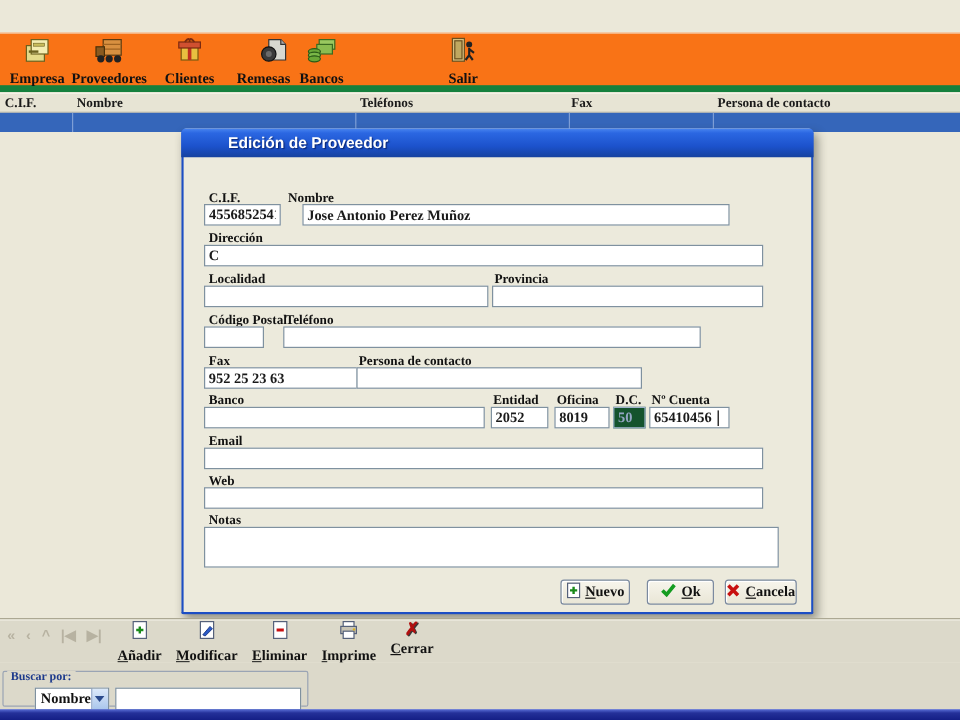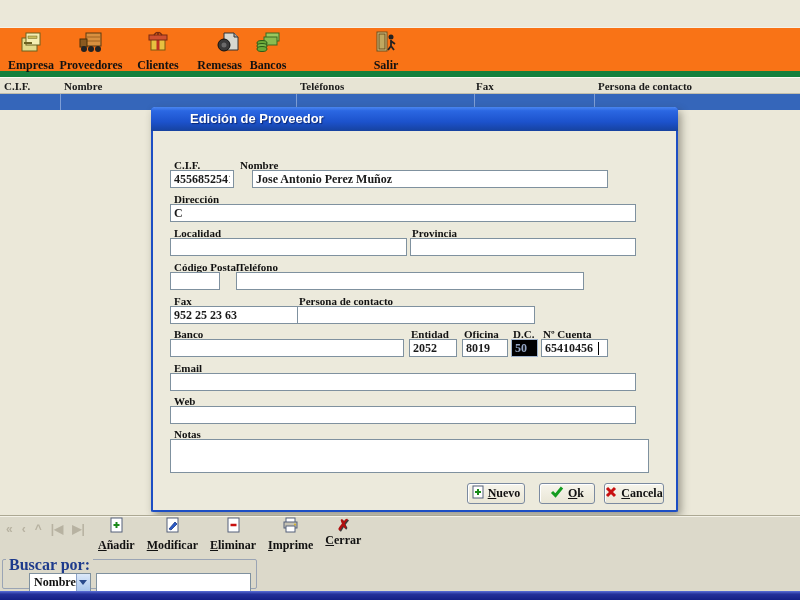--- a/index.html
+++ b/index.html
@@ -85,21 +85,21 @@
     font-family:Liberation Sans, sans-serif; font-size:13px; font-weight:bold;
     text-shadow:1px 1px 1px rgba(0,20,80,.7);
     margin-left:31px;
   }
   .f-label { position:absolute; font-size:11px; font-weight:bold; color:#111; white-space:nowrap; }
   .f-input {
     position:absolute; height:18px; background:#fff;
     border:1px solid #7f919f; padding:1px 3px;
     font-family:"Liberation Serif", serif; font-size:12px; font-weight:bold; color:#1a1a1a;
   }
-  .f-input.disabled { background:#000000; color:#94a6c4; border-color:#9eb2cc; }
+  .f-input.disabled { background:#14532d; color:#94a6c4; border-color:#9eb2cc; }
   textarea.f-input { resize:none; height:34px; }
   #cuenta-caret { position:absolute; left:445px; top:235px; width:1px; height:13px; background:#000; }
 
   .dlg-btn {
     position:absolute; top:376px; height:21px;
     background:linear-gradient(180deg,#f7f5ec,#e9e6d6);
     border:1px solid #7b8aa0; border-radius:3px;
     box-shadow:inset 1px 1px 0 #fff;
     display:flex; align-items:center; justify-content:center; gap:4px;
     font-family:"Liberation Serif", serif; font-size:12px; font-weight:bold; color:#111;
@@ -121,21 +121,21 @@
   .close-x { font-family:"Liberation Sans", sans-serif; font-size:15px; line-height:16px; font-weight:bold; color:#b01010; text-shadow:1px 1px 0 #3a3a3a; }
 
   
   #search-panel { position:absolute; left:0; top:552px; width:800px; height:39px; background:#dcd9ca; }
   #search-group {
     position:absolute; left:2px; top:7px; width:255px; height:30px;
     border:1px solid #9aa4b4; border-radius:2px;
   }
   #search-legend {
     position:absolute; left:3px; top:-1px; padding:0 3px; background:#dcd9ca;
-    font-size:16px; font-weight:bold; color:#1d3a8c; line-height:12px;
+    font-size:10px; font-weight:bold; color:#1d3a8c; line-height:12px;
   }
   #field-combo {
     position:absolute; left:26px; top:13px; width:62px; height:19px;
     background:#fff; border:1px solid #7f919f; display:flex; align-items:center;
   }
   #combo-value { flex:1; padding-left:4px; font-size:12px; font-weight:bold; color:#111; }
   #combo-arrow {
     width:15px; height:100%; border-left:1px solid #8aa2c8;
     background:linear-gradient(180deg,#dce9fa,#aac6ec);
     display:flex; align-items:center; justify-content:center;

